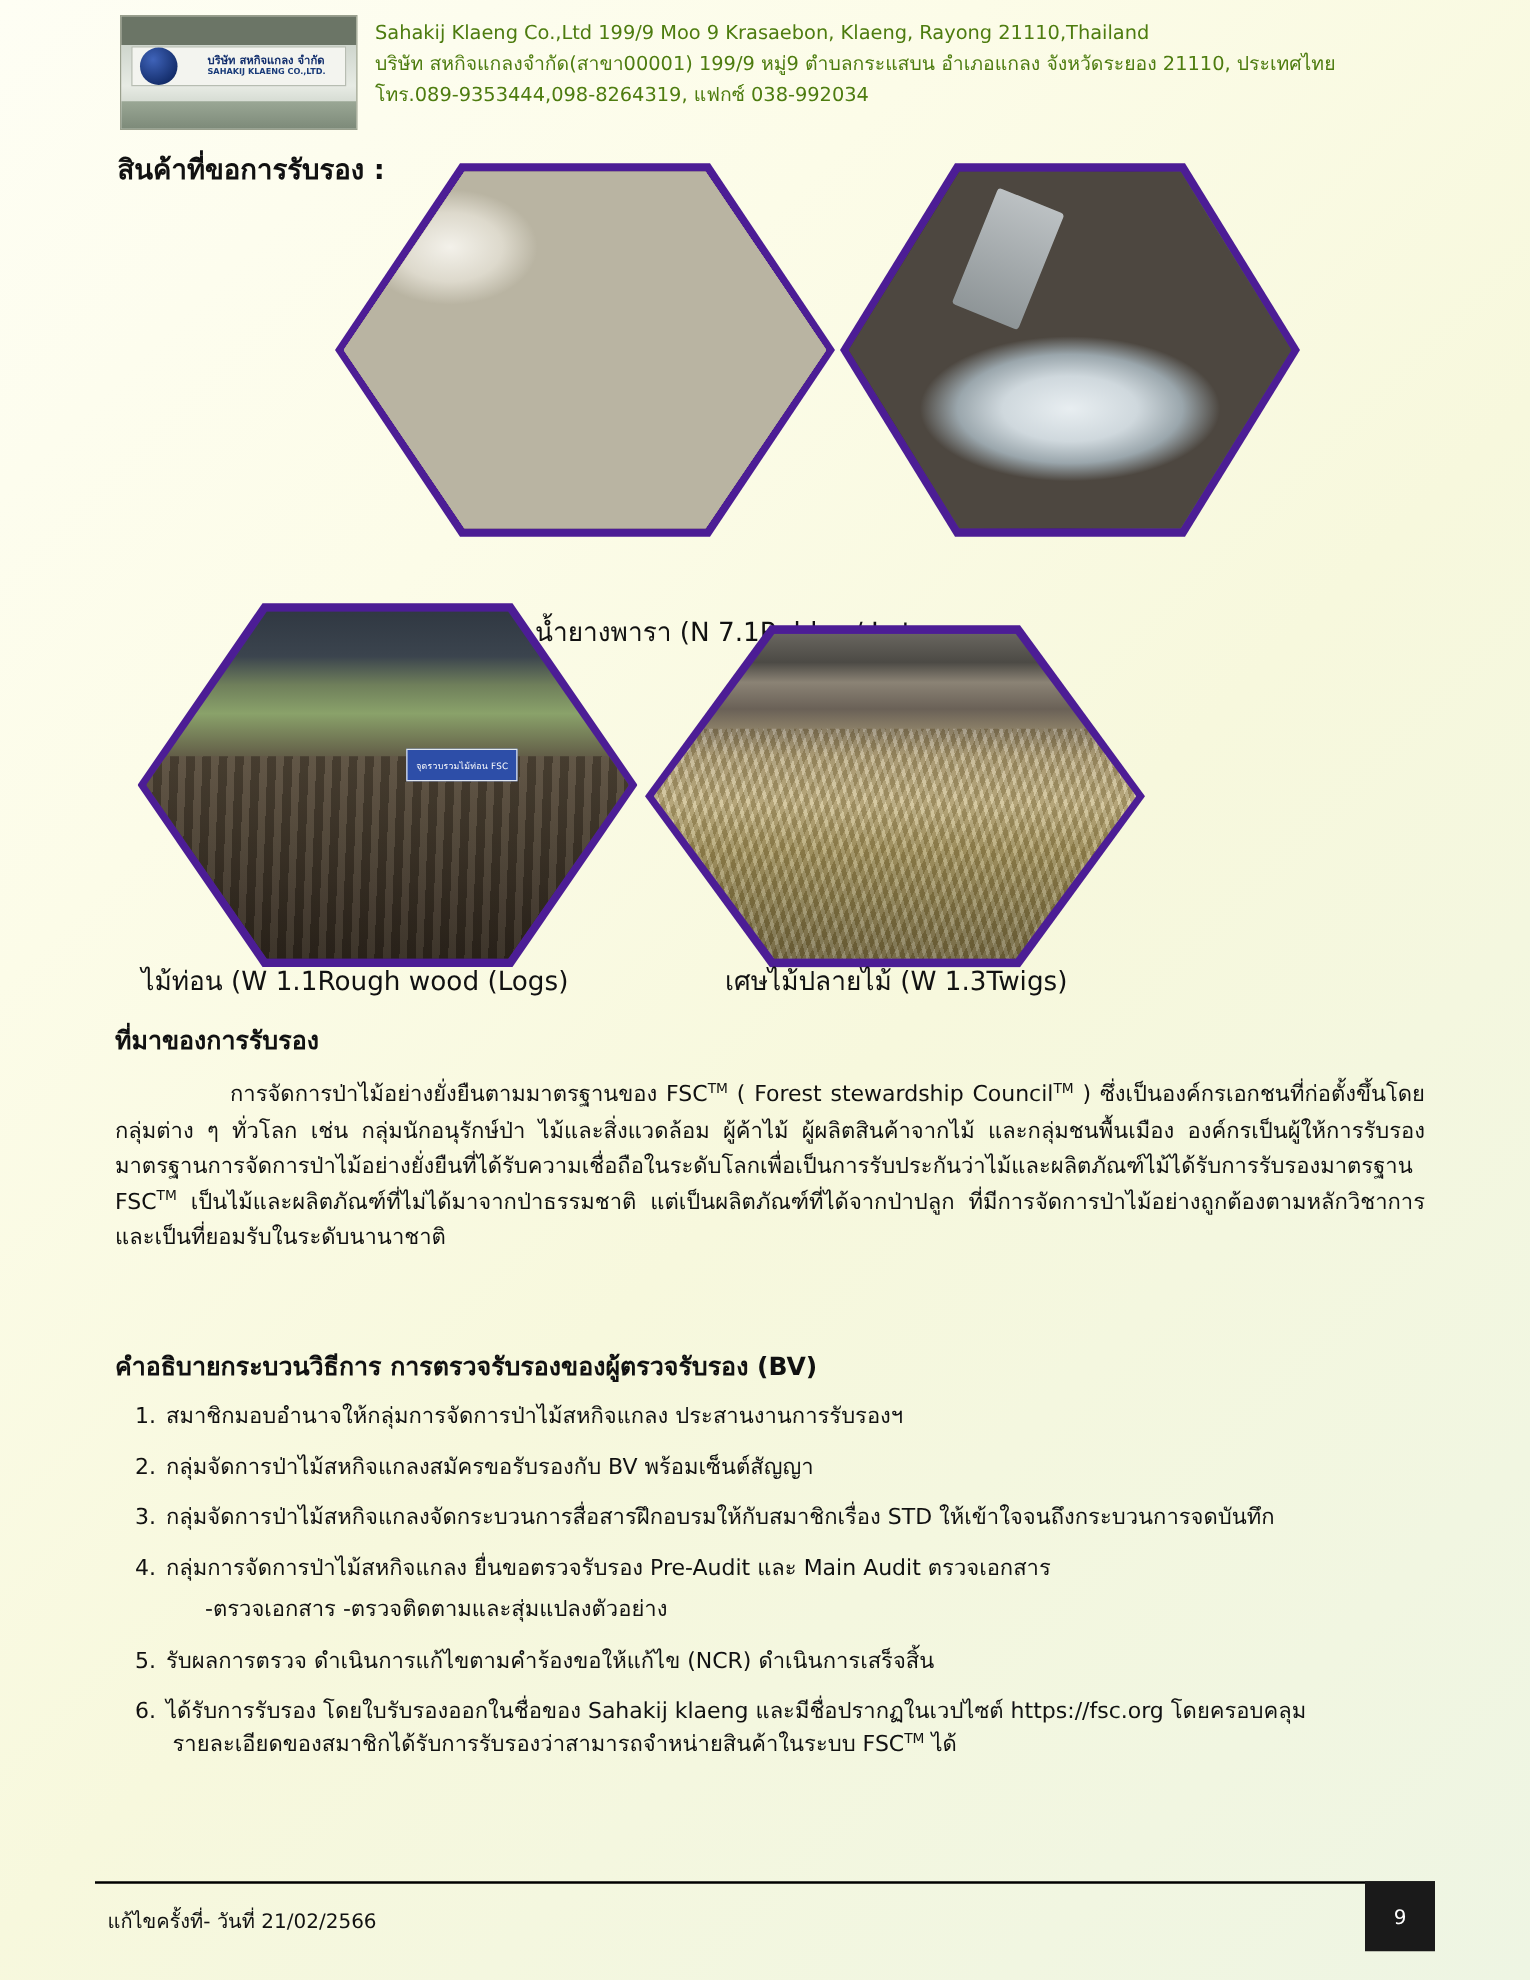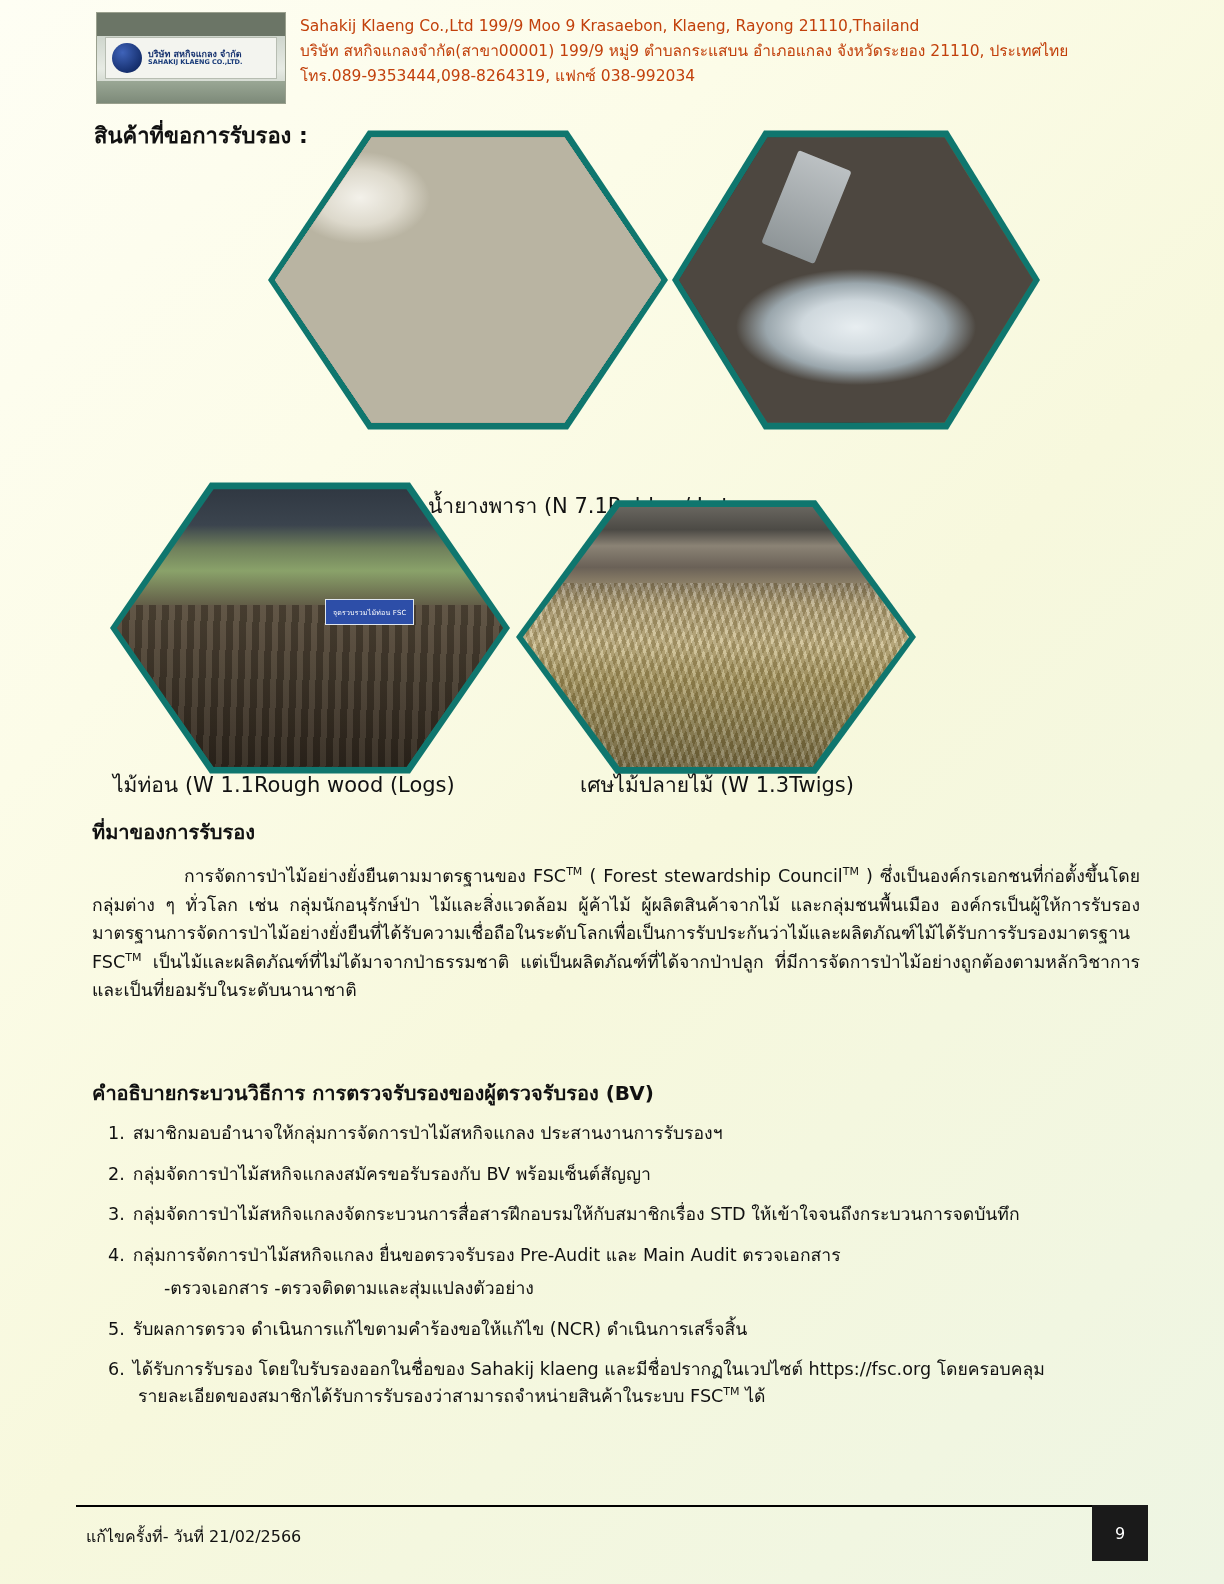--- a/index.html
+++ b/index.html
@@ -28,43 +28,43 @@
     width: 190px;
     height: 92px;
     border: 1px solid #9aa08e;
     background: linear-gradient(#6b7566 0%, #6b7566 26%, #cfd6cd 26%, #e7ebe4 62%, #b9c2b6 100%);
     position: relative;
     flex: 0 0 auto;
     overflow: hidden;
   }
   .logo-box .sign {
     position: absolute;
-    left: 8px; right: 8px; top: 24px; height: 42px;
+    left: 8px; right: 8px; top: 24px; height: 32px;
     background: #f3f4ef;
     border: 1px solid #b7bdb2;
-    display: flex; align-items: center; gap: 6px;
+    display: flex; align-items: center; gap: 24px;
     padding: 0 6px;
   }
   .logo-box .globe {
     width: 30px; height: 30px; border-radius: 50%;
     background: radial-gradient(circle at 35% 32%, #3f63b9 0%, #16306f 70%, #0c1f4d 100%);
     flex: 0 0 auto;
   }
   .logo-box .sign-txt {
     font-size: 9px; line-height: 1.05; color: #14306e; font-weight: bold;
   }
   .logo-box .sign-txt .sub { font-size: 6.5px; font-weight: bold; color: #1a3c7a; }
   .logo-box .base {
     position: absolute; left: 0; right: 0; bottom: 0; height: 22px;
     background: linear-gradient(#9aa795, #7d8a79);
   }
   .header-text {
     font-size: 15.5px;
     line-height: 1.62;
-    color: #c2410c;
+    color: #4d7c0f;
     padding-top: 2px;
   }
   .header-text div { white-space: nowrap; }
 
   
   .sec-label {
     position: absolute;
     left: 94px;
     top: 118px;
     font-size: 22px;
@@ -78,21 +78,21 @@
     clip-path: polygon(25% 1.5%, 75% 1.5%, 100% 50%, 75% 98.5%, 25% 98.5%, 0% 50%);
     overflow: hidden;
   }
   .hex .inner {
     position: absolute;
     inset: 7px;
     -webkit-clip-path: polygon(25% 1.5%, 75% 1.5%, 100% 50%, 75% 98.5%, 25% 98.5%, 0% 50%);
     clip-path: polygon(25% 1.5%, 75% 1.5%, 100% 50%, 75% 98.5%, 25% 98.5%, 0% 50%);
     overflow: hidden;
   }
-  .hexframe { background: #0f766e; }
+  .hexframe { background: #4c1d95; }
 
   
   #hex-mushroom { left: 268px; top: 126px; width: 400px; height: 308px; }
   #hex-mushroom .inner {
     background:
       radial-gradient(ellipse 70px 46px at 22% 22%, #f3f1ea 0%, #ddd9cc 60%, #b9b4a2 100%),
       radial-gradient(ellipse 60px 40px at 60% 14%, #f5f3ec 0%, #d9d5c7 65%, #b0ab99 100%),
       radial-gradient(ellipse 80px 50px at 80% 36%, #efece2 0%, #cfcabb 70%, #a49f8d 100%),
       radial-gradient(ellipse 90px 52px at 30% 58%, #f2efe6 0%, #d6d2c3 65%, #aaa595 100%),
       radial-gradient(ellipse 80px 48px at 72% 70%, #f0ede3 0%, #d2cec0 68%, #a6a190 100%),

